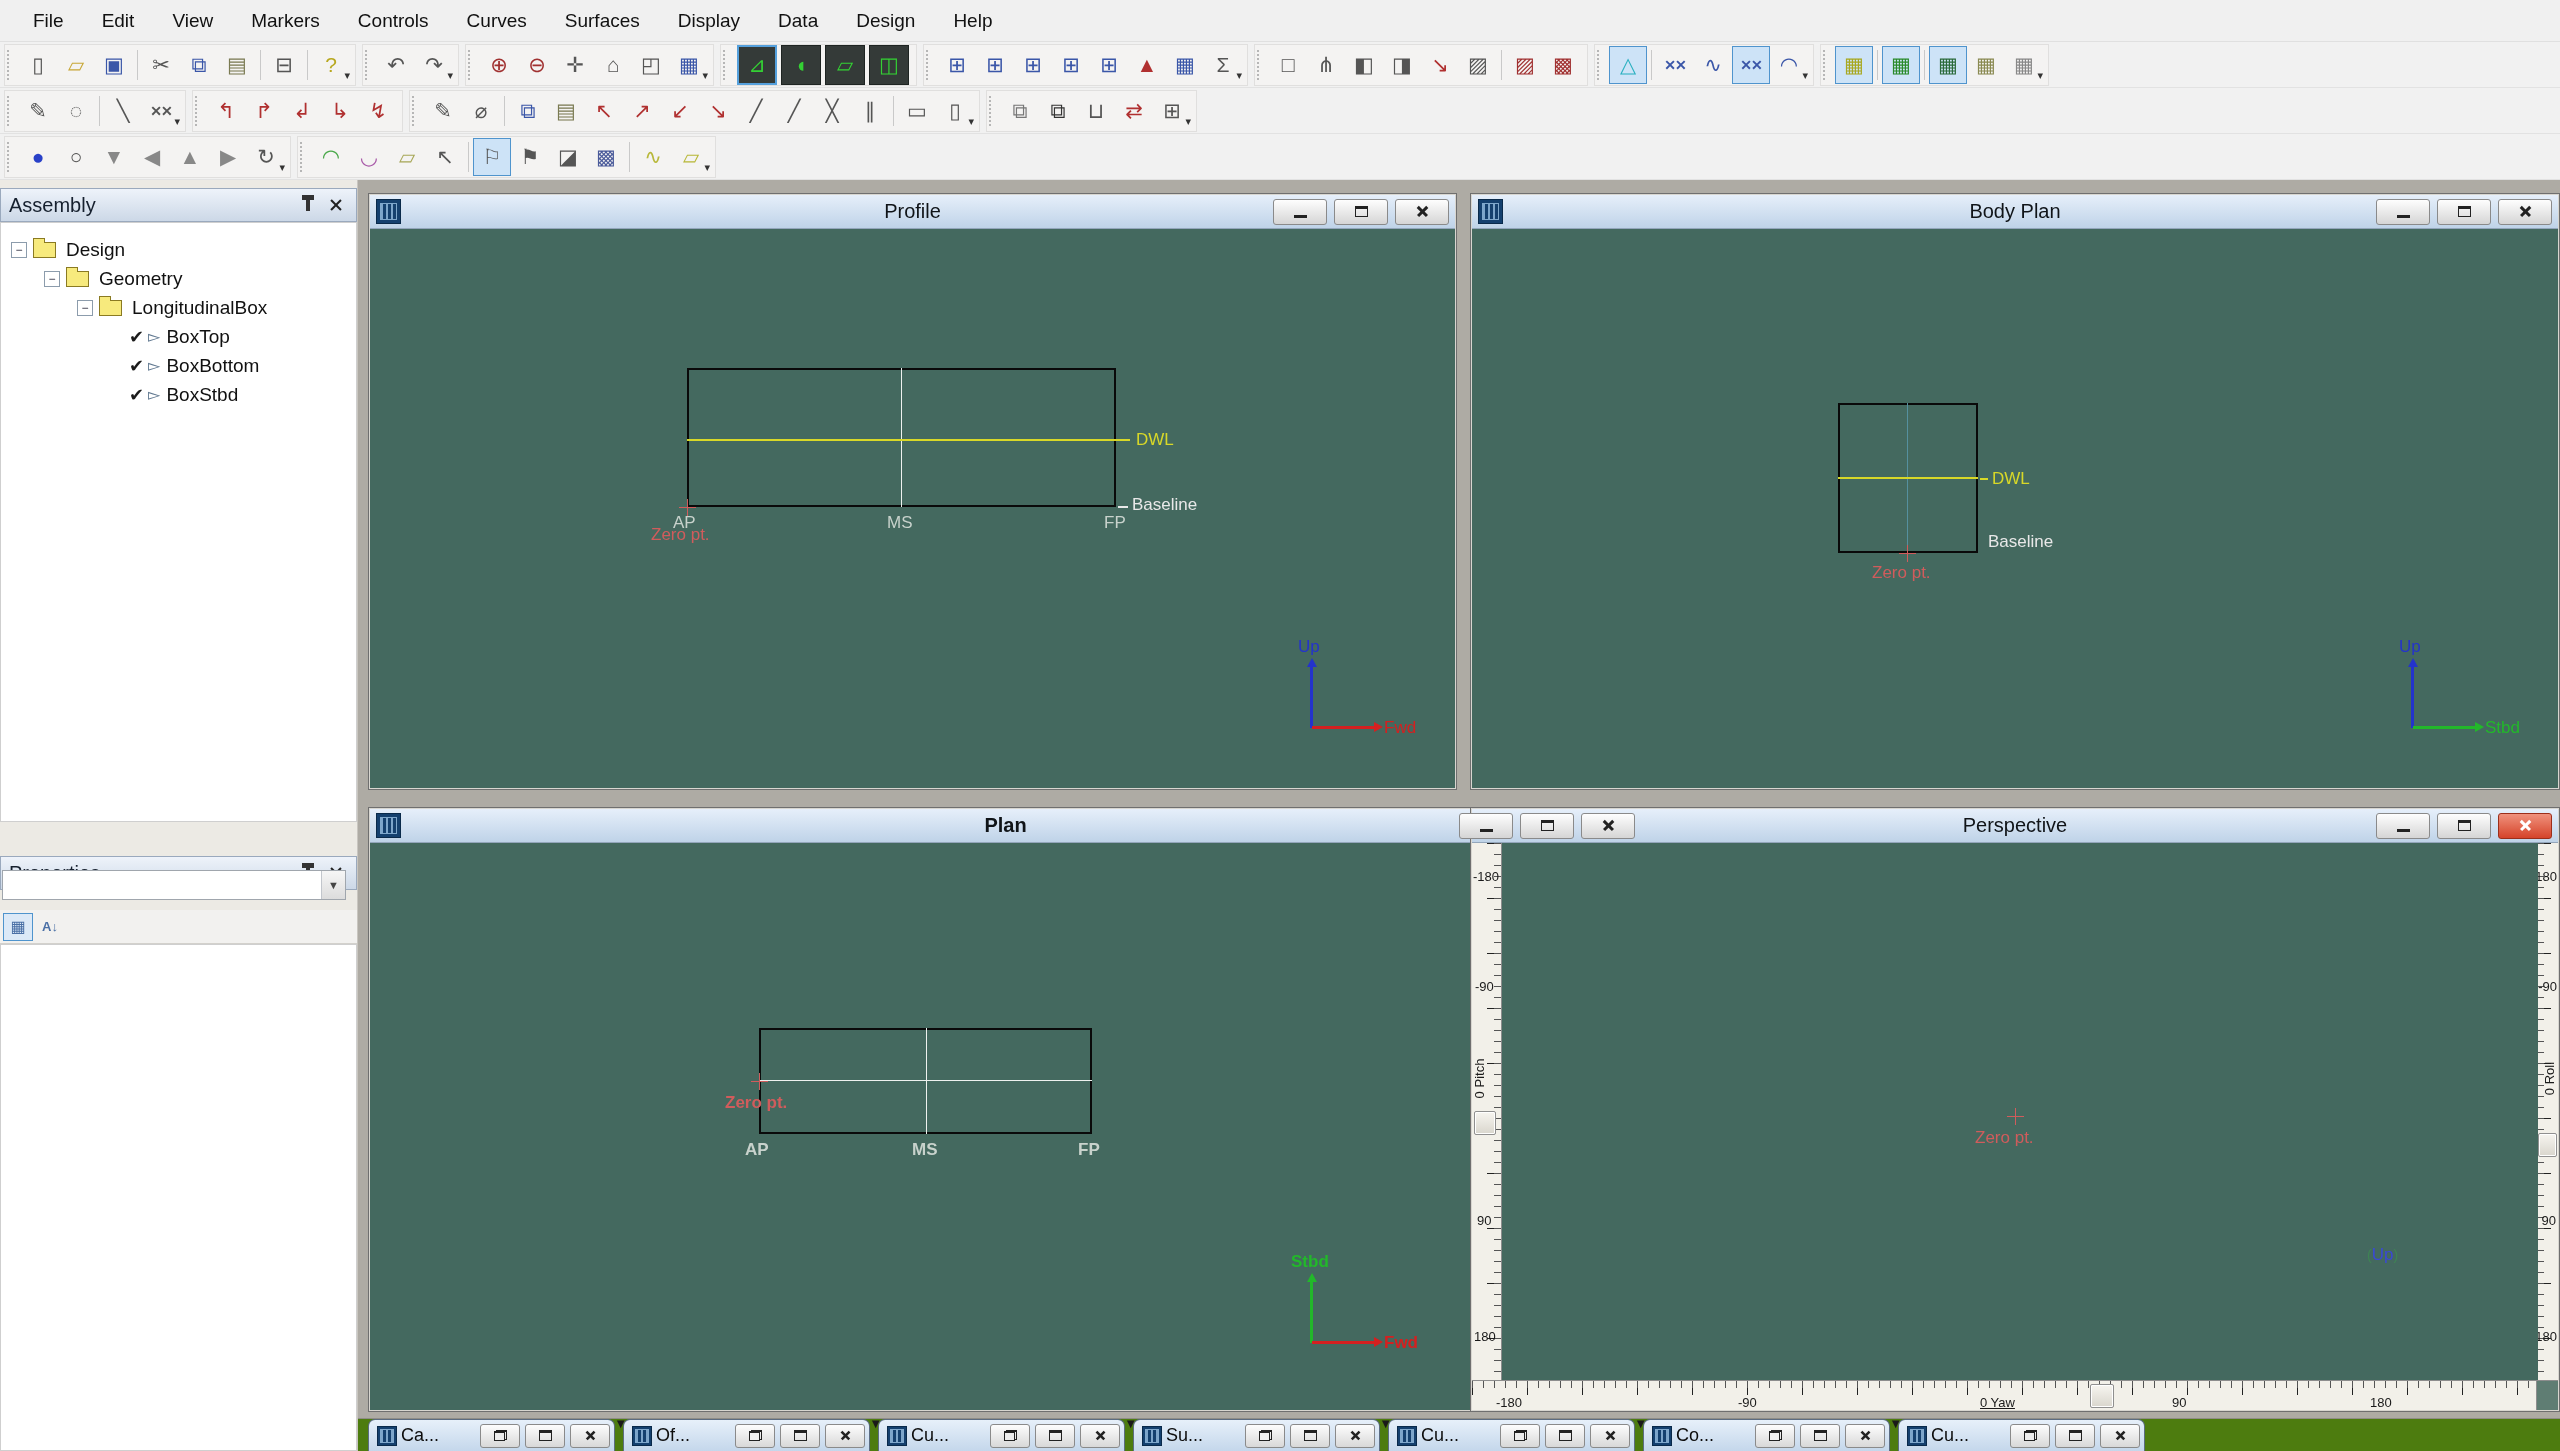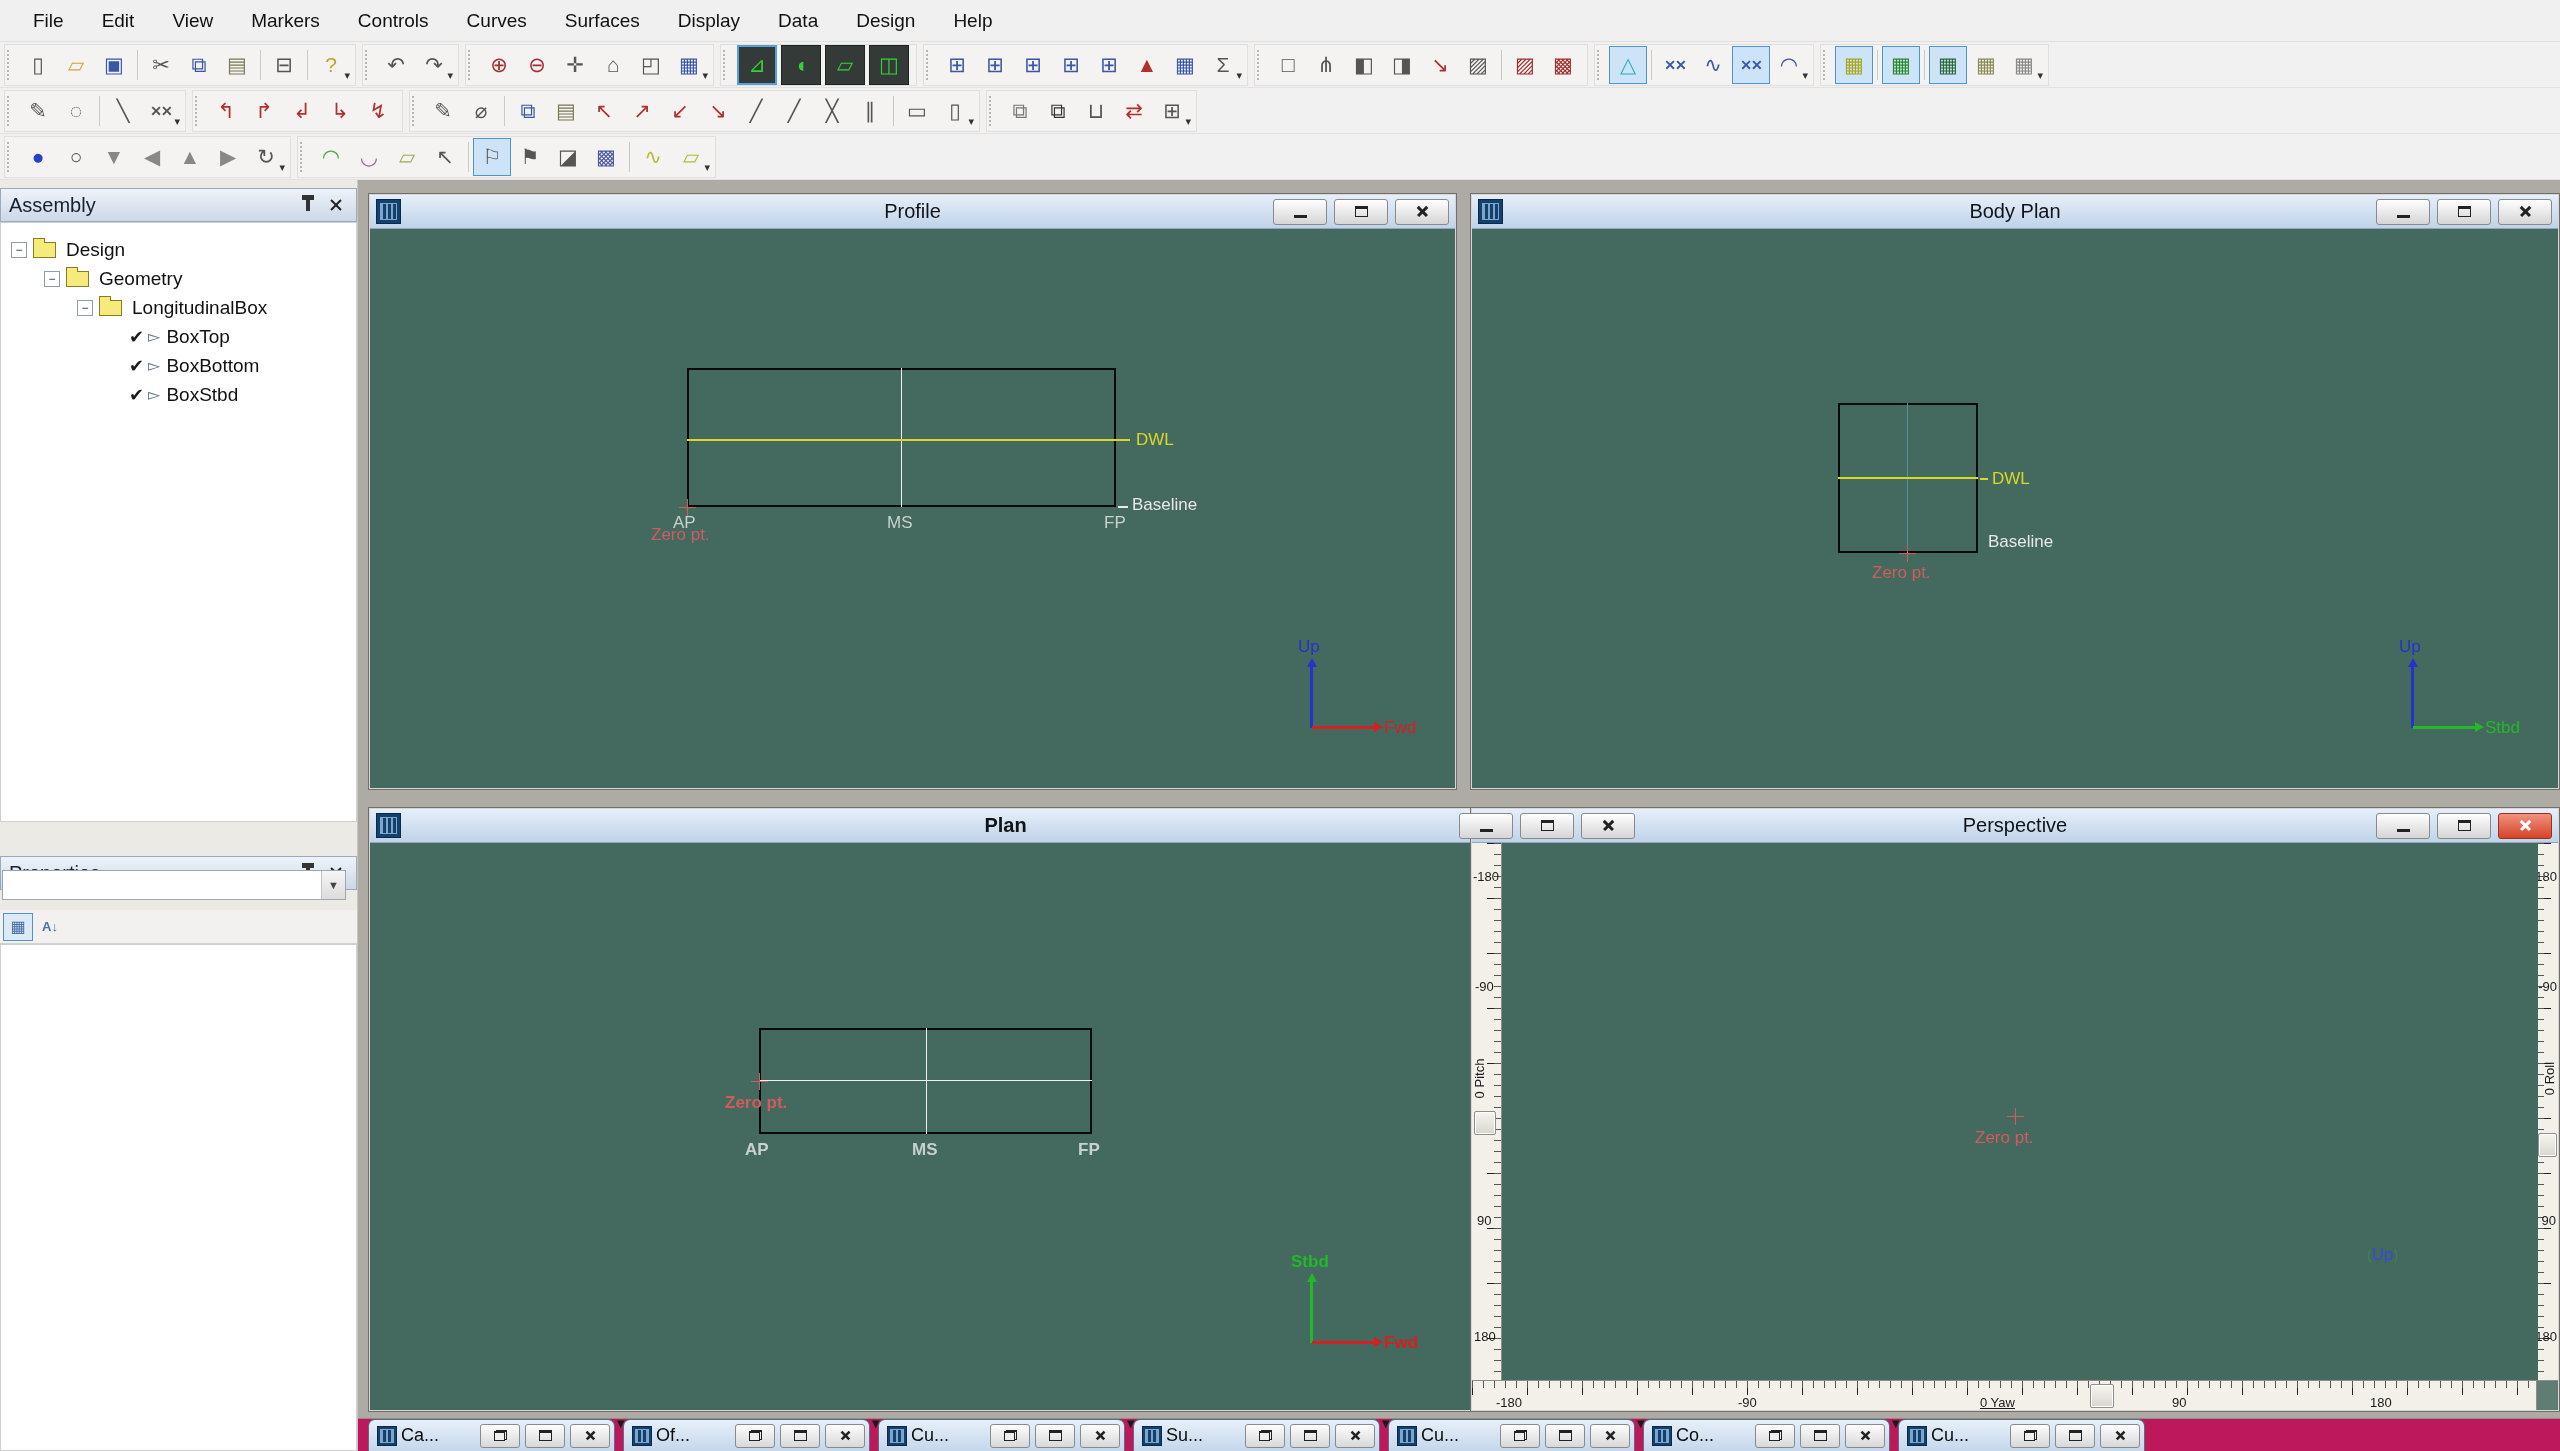--- a/index.html
+++ b/index.html
@@ -95,21 +95,21 @@
   .hruler { position:absolute; left:0; right:0; height:32px; background:#f2f0e9; border-top:1px solid #8d8d8d; }
   .hruler .hticks { position:absolute; left:0; right:0; top:0; height:14px;
     background-image:repeating-linear-gradient(to right,#555 0 1px,transparent 1px 11px),repeating-linear-gradient(to right,#222 0 1px,transparent 1px 55px);
     background-size:100% 7px,100% 14px; background-repeat:no-repeat; background-position:top,top; }
   .rlabel { position:absolute; font-size:13px; color:#1a1a1a; white-space:nowrap; }
   .rot { transform:rotate(-90deg); transform-origin:center; }
   .thumb { position:absolute; width:24px; height:24px; background:linear-gradient(#f7f5f0,#d9d6cd); border:1px solid #8f8f8f; border-radius:2px; box-shadow:inset 0 0 0 1px #fff; }
   .persp-up i { font-style:normal; color:#3a9a4a; opacity:.55; font-size:14px; }
 
   
-  .taskbar { position:absolute; left:0; right:0; top:1238px; height:33px; background:#be185d; border-top:1px solid #8f8d87; display:flex; align-items:flex-end; padding-left:10px; }
+  .taskbar { position:absolute; left:0; right:0; top:1238px; height:33px; background:#4d7c0f; border-top:1px solid #8f8d87; display:flex; align-items:flex-end; padding-left:10px; }
   .task { position:relative; width:247px; height:32px; margin-right:8px; background:linear-gradient(#e7f0fa,#c4d7eb); border:1px solid #5c6d82; border-bottom:none; border-radius:7px 7px 0 0; display:flex; align-items:center; padding:0 4px; flex:none; }
   .task:not(:last-child)::after { content:"▼"; position:absolute; right:-13px; top:-4px; font-size:13px; color:#1a1a1a; }
   .task .task-ico { width:20px; height:20px; margin:0 4px; }
   .task .task-ico.wicon::before { inset:2px; }
   .task-label { font-size:18px; color:#0c0c0c; flex:1; overflow:hidden; white-space:nowrap; }
   .mini-btn { width:40px; height:24px; margin-left:5px; border:1px solid #8a8a8a; border-radius:3px; background:linear-gradient(#fdfdfd,#d8d8d8); display:flex; align-items:center; justify-content:center; flex:none; }
   .mini-btn .ic-close { transform:scale(.85); }
 
   .splitter { position:absolute; background:#aeaba4; }
 </style>

